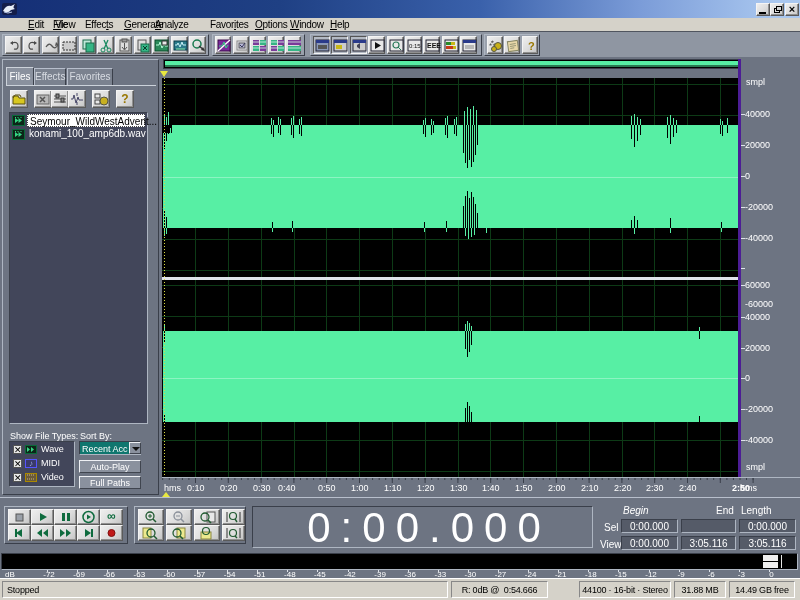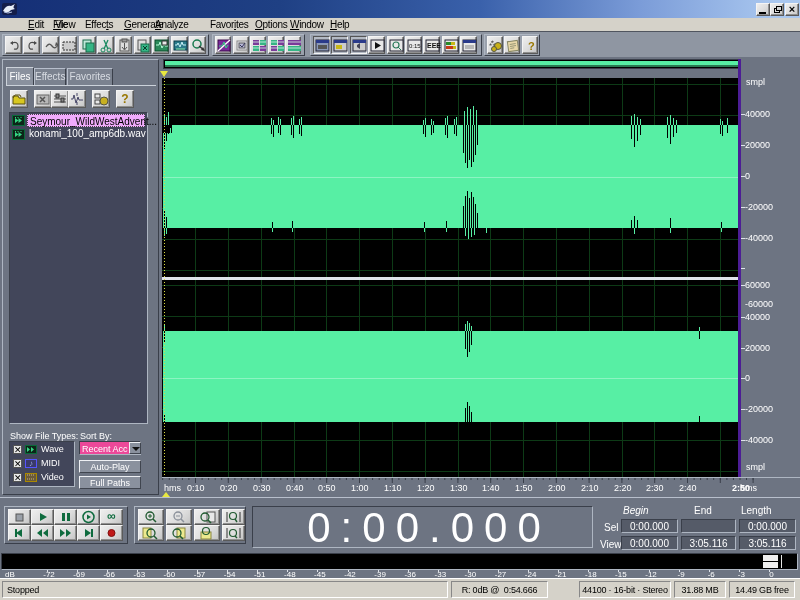--- a/index.html
+++ b/index.html
@@ -217,21 +217,21 @@
         </svg></div>
     <div class="abs btn" style="left:110px;top:4px;width:18px;height:18px;text-align:center;font-size:12px;font-weight:bold;color:#997700;line-height:16px;">?</div>
 
     <div class="abs sk" style="left:3px;top:26px;width:139px;height:312px;background:#42465a;">
       <div class="abs" style="left:2px;top:2px;width:13px;height:11px;background:#0c2618;border:1px solid #0a6a3a;">
           <svg class="abs" style="left:0;top:0" width="11" height="9">
             <path d="M0 4.5h2M2 2l3.5 2.5L2 7zM5.5 2L9 4.5 5.5 7z" fill="#35d583"></path>
             <path d="M2.5 1v1M5 1v1M8 1v1" stroke="#35d583"></path>
           </svg>
         </div>
-      <div class="abs" style="left:17px;top:1px;width:118px;height:13px;background:#f0abfc;color:#000;font-size:10px;line-height:13px;padding-left:2px;border:1px dotted #444;">Seymour_WildWestAdvent...</div>
+      <div class="abs" style="left:17px;top:1px;width:118px;height:13px;background:#ffffff;color:#000;font-size:10px;line-height:13px;padding-left:2px;border:1px dotted #444;">Seymour_WildWestAdvent...</div>
       <div class="abs" style="left:2px;top:16px;width:13px;height:11px;background:#0c2618;border:1px solid #0a6a3a;">
           <svg class="abs" style="left:0;top:0" width="11" height="9">
             <path d="M0 4.5h2M2 2l3.5 2.5L2 7zM5.5 2L9 4.5 5.5 7z" fill="#35d583"></path>
             <path d="M2.5 1v1M5 1v1M8 1v1" stroke="#35d583"></path>
           </svg>
         </div>
       <div class="abs" style="left:19px;top:15px;color:#fff;font-size:10px;">konami_100_amp6db.wav</div>
     </div>
 
     <div class="abs" style="left:4px;top:345px;font-size:9px;color:#fff;">Show File Types:</div>
@@ -248,21 +248,21 @@
       <div class="abs" style="left:15px;top:17px;width:12px;height:9px;background:#3a3a6a;border:1px solid #55f;color:#9ad;font-size:8px;line-height:8px;text-align:center;">♪</div>
       <div class="abs" style="left:31px;top:16px;">MIDI</div>
       <div class="abs" style="left:3px;top:31px;width:9px;height:9px;background:#e8e8e8;border:1px solid #555;color:#000;font-size:9px;line-height:8px;text-align:center;">✕</div>
       <div class="abs" style="left:15px;top:31px;width:12px;height:9px;background:#6a5a3a;border:1px solid #a80;">
           <svg class="abs" style="left:0;top:0" width="10" height="7">
             <path d="M1 1h8M1 5h8" stroke="#c8b888" stroke-width="1" stroke-dasharray="1,1"></path>
           </svg>
         </div>
       <div class="abs" style="left:31px;top:30px;">Video</div>
     </div>
-    <div class="abs sk" style="left:73px;top:355px;width:62px;height:14px;background:#ec4899;color:#fff;font-size:9px;text-decoration:underline;">
+    <div class="abs sk" style="left:73px;top:355px;width:62px;height:14px;background:#0f766e;color:#fff;font-size:9px;text-decoration:underline;">
       <div class="abs" style="left:2px;top:2px;">Recent Acc</div>
       <div class="abs sbtn" style="left:49px;top:0px;width:12px;height:12px;background:#8a919e;">
           <div class="abs" style="left:2px;top:4px;width:0;height:0;border-left:4px solid transparent;border-right:4px solid transparent;border-top:4px solid #111;"></div>
         </div>
     </div>
     <div class="abs sbtn" style="left:73px;top:374px;width:62px;height:13px;background:#8a919e;color:#fff;font-size:9px;text-align:center;line-height:12px;">Auto-Play</div>
     <div class="abs sbtn" style="left:73px;top:390px;width:62px;height:13px;background:#8a919e;color:#fff;font-size:9px;text-align:center;line-height:12px;">Full Paths</div>
   </div>
 </div>
 
@@ -352,21 +352,21 @@
     <svg width="638" height="15" style="position:absolute;left:0;top:0">
       <g stroke="#3a3f4a" stroke-width="1">
         <path d="M33.5 0v5M66.3 0v5M99.1 0v5M131.9 0v5M164.7 0v5M197.5 0v5M230.3 0v5M263.1 0v5M295.9 0v5M328.7 0v5M361.5 0v5M394.3 0v5M427.1 0v5M459.9 0v5M492.7 0v5M525.5 0v5M558.3 0v5M591.1 0v5"></path>
           <path d="M0.7 0v2M7.3 0v2M13.8 0v2M20.4 0v2M26.9 0v2M33.5 0v2M40.1 0v2M46.6 0v2M53.2 0v2M59.7 0v2M66.3 0v2M72.9 0v2M79.4 0v2M86.0 0v2M92.5 0v2M99.1 0v2M105.7 0v2M112.2 0v2M118.8 0v2M125.3 0v2M131.9 0v2M138.5 0v2M145.0 0v2M151.6 0v2M158.1 0v2M164.7 0v2M171.3 0v2M177.8 0v2M184.4 0v2M190.9 0v2M197.5 0v2M204.1 0v2M210.6 0v2M217.2 0v2M223.7 0v2M230.3 0v2M236.9 0v2M243.4 0v2M250.0 0v2M256.5 0v2M263.1 0v2M269.7 0v2M276.2 0v2M282.8 0v2M289.3 0v2M295.9 0v2M302.5 0v2M309.0 0v2M315.6 0v2M322.1 0v2M328.7 0v2M335.3 0v2M341.8 0v2M348.4 0v2M354.9 0v2M361.5 0v2M368.1 0v2M374.6 0v2M381.2 0v2M387.7 0v2M394.3 0v2M400.9 0v2M407.4 0v2M414.0 0v2M420.5 0v2M427.1 0v2M433.7 0v2M440.2 0v2M446.8 0v2M453.3 0v2M459.9 0v2M466.5 0v2M473.0 0v2M479.6 0v2M486.1 0v2M492.7 0v2M499.3 0v2M505.8 0v2M512.4 0v2M518.9 0v2M525.5 0v2M532.1 0v2M538.6 0v2M545.2 0v2M551.7 0v2M558.3 0v2M564.9 0v2M571.4 0v2M578.0 0v2M584.5 0v2M591.1 0v2" stroke="#3a3f4a"></path>
       </g>
     </svg>
     <div class="abs" style="left:2px;top:5px;">hms</div>
     <div class="abs" style="left:25px;top:5px;">0:10</div>
     <div class="abs" style="left:58px;top:5px;">0:20</div>
     <div class="abs" style="left:91px;top:5px;">0:30</div>
-    <div class="abs" style="left:124px;top:5px;">0:40</div>
+    <div class="abs" style="left:116px;top:5px;">0:40</div>
     <div class="abs" style="left:156px;top:5px;">0:50</div>
     <div class="abs" style="left:189px;top:5px;">1:00</div>
     <div class="abs" style="left:222px;top:5px;">1:10</div>
     <div class="abs" style="left:255px;top:5px;">1:20</div>
     <div class="abs" style="left:288px;top:5px;">1:30</div>
     <div class="abs" style="left:320px;top:5px;">1:40</div>
     <div class="abs" style="left:353px;top:5px;">1:50</div>
     <div class="abs" style="left:386px;top:5px;">2:00</div>
     <div class="abs" style="left:419px;top:5px;">2:10</div>
     <div class="abs" style="left:452px;top:5px;">2:20</div>
@@ -459,21 +459,21 @@
           <path d="M12 10l2 2" stroke="#205a30" stroke-width="1.4"></path>
         </svg></div>
   </div>
 
   <div class="abs sk" style="left:252px;top:8px;width:341px;height:42px;background:#6d7482;">
     <div class="abs" style="left:0;top:0;width:339px;height:40px;color:#fff;font-size:42px;letter-spacing:10px;text-align:center;line-height:41px;padding-left:13px;">0:00.000</div>
   </div>
 
   <div class="abs" style="left:600px;top:3px;width:198px;height:50px;font-size:10px;color:#fff;">
     <div class="abs" style="left:23px;top:4px;font-style:italic;">Begin</div>
-    <div class="abs" style="left:70px;top:4px;padding-left:24px;">End</div>
+    <div class="abs" style="left:92px;top:4px;padding-left:24px;">End</div>
     <div class="abs" style="left:141px;top:4px;">Length</div>
     <div class="abs" style="left:4px;top:21px;">Sel</div>
     <div class="abs" style="left:0px;top:38px;">View</div>
     <div class="abs sk" style="left:21px;top:18px;width:57px;height:14px;background:#555b68;text-align:center;line-height:13px;">0:00.000</div>
     <div class="abs sk" style="left:81px;top:18px;width:55px;height:14px;background:#555b68;"></div>
     <div class="abs sk" style="left:139px;top:18px;width:57px;height:14px;background:#555b68;text-align:center;line-height:13px;">0:00.000</div>
     <div class="abs sk" style="left:21px;top:35px;width:57px;height:14px;background:#555b68;text-align:center;line-height:13px;">0:00.000</div>
     <div class="abs sk" style="left:81px;top:35px;width:55px;height:14px;background:#555b68;text-align:center;line-height:13px;">3:05.116</div>
     <div class="abs sk" style="left:139px;top:35px;width:57px;height:14px;background:#555b68;text-align:center;line-height:13px;">3:05.116</div>
   </div>

